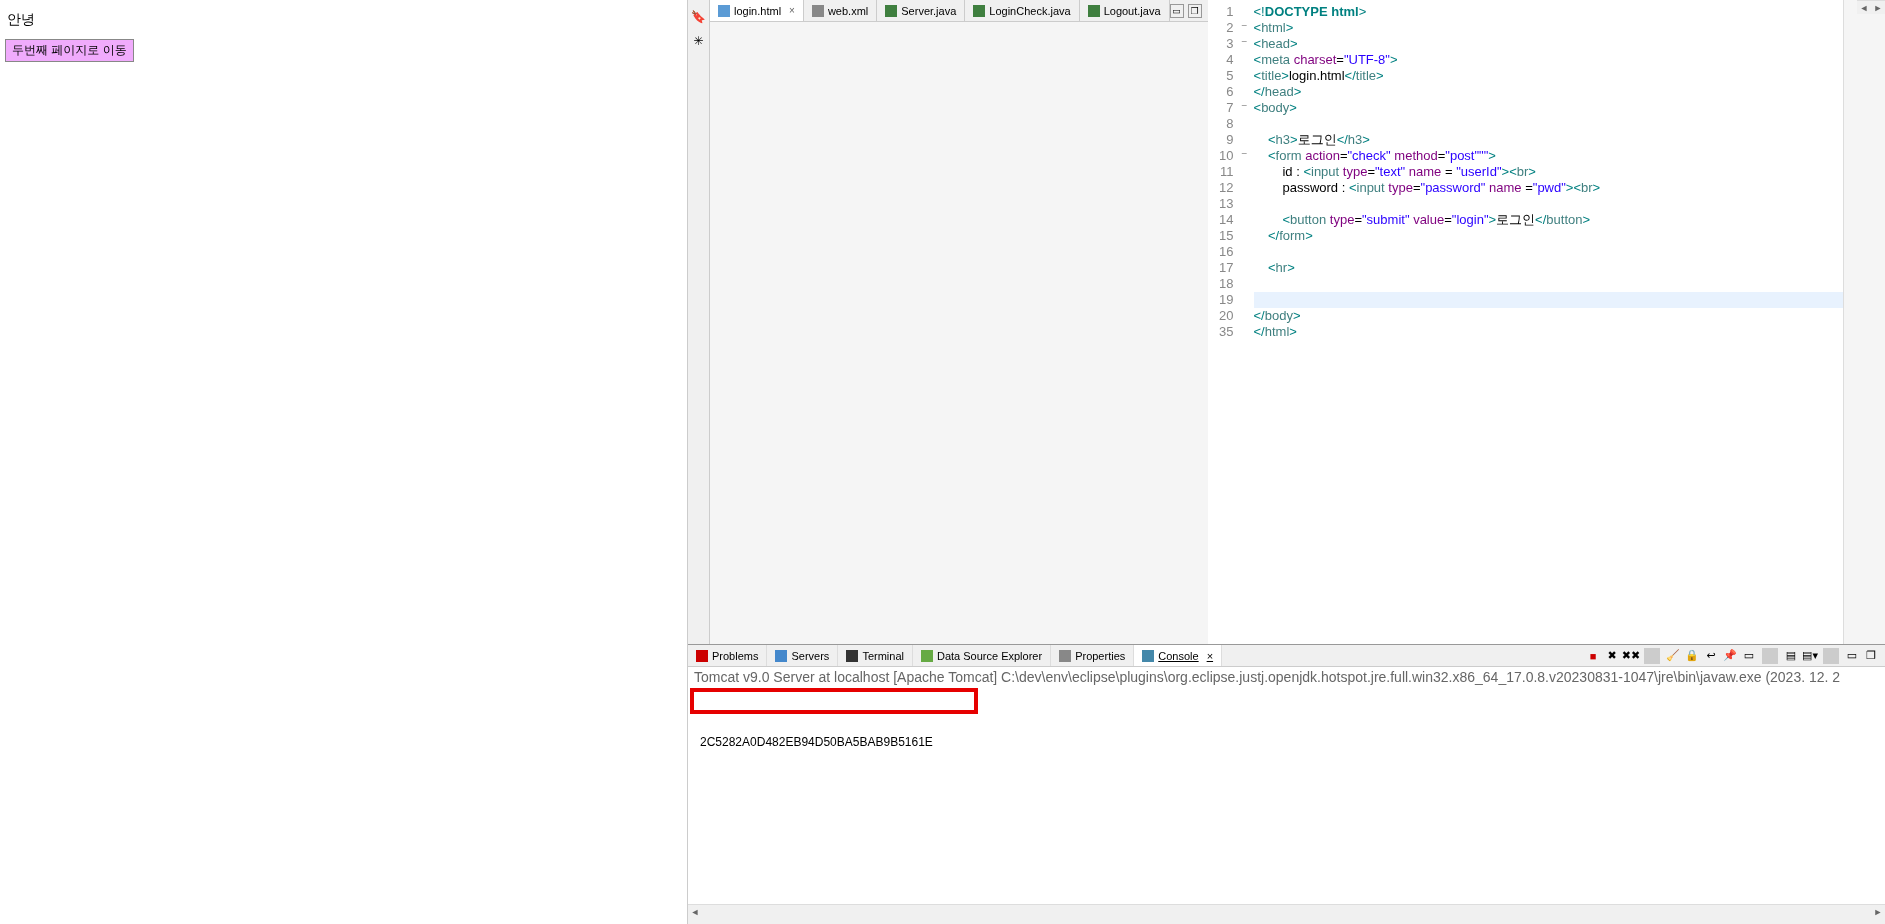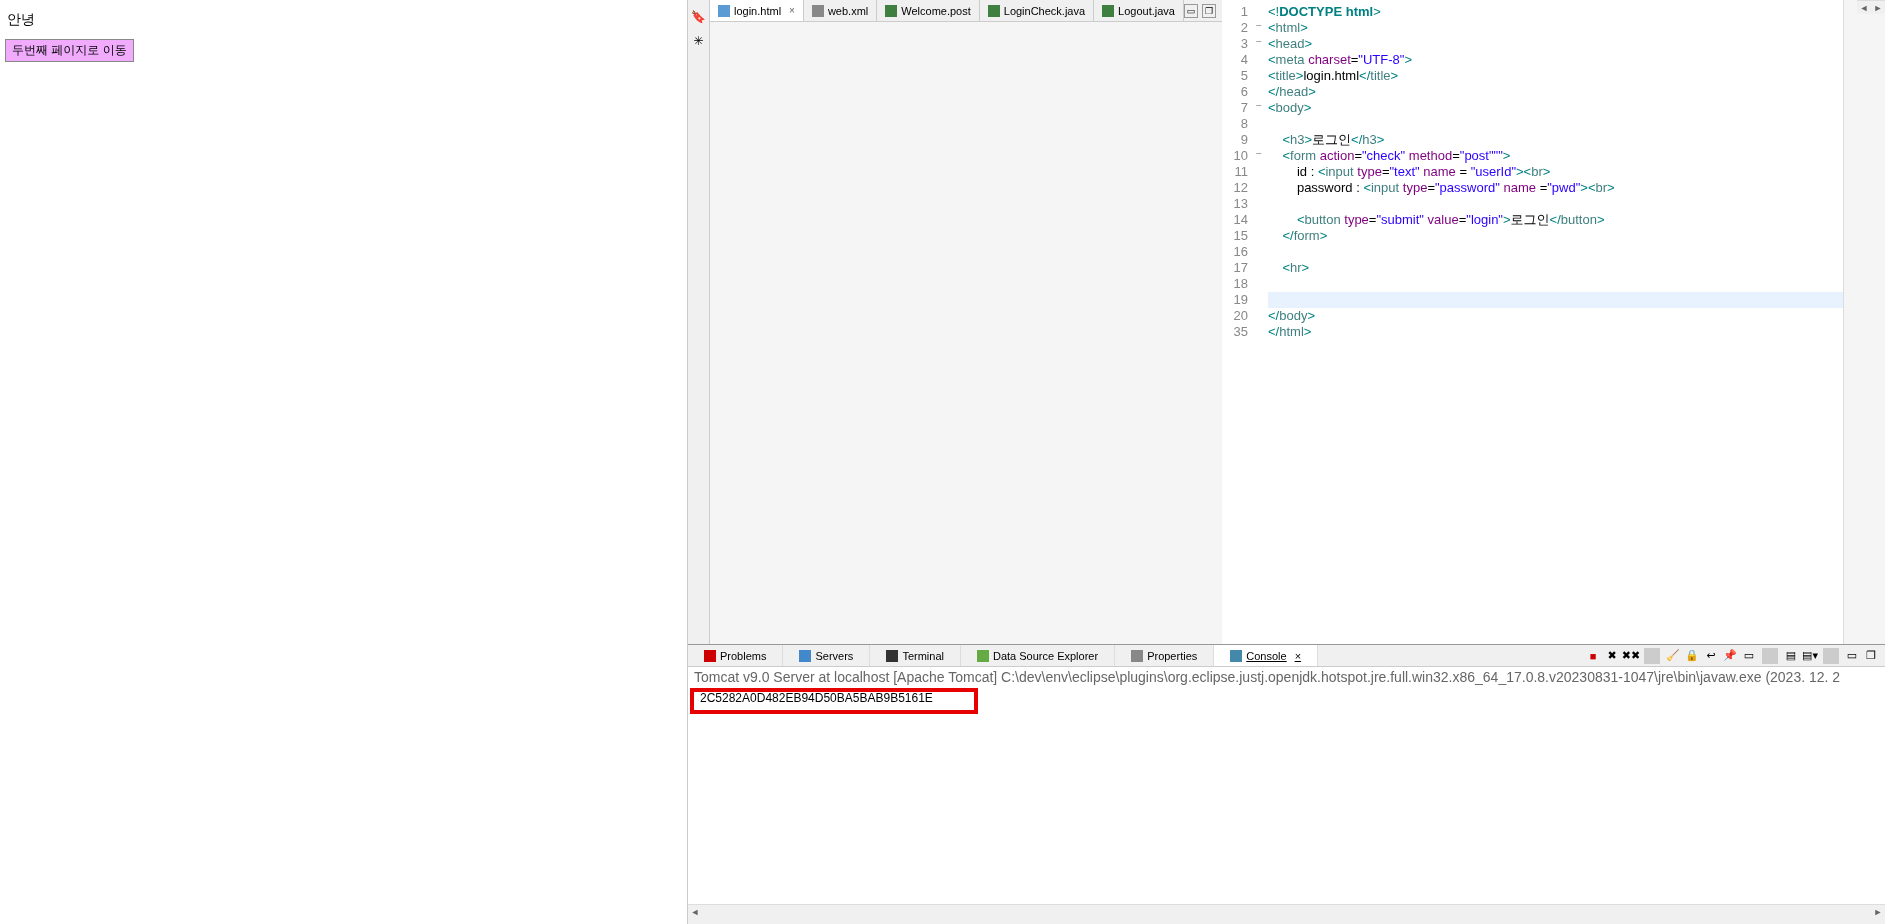--- a/index.html
+++ b/index.html
@@ -31,30 +31,30 @@
 .bracket { color: #008080; }
 .tagname { color: #3f7f7f; }
 .attr { color: #7f007f; }
 .string { color: #2a00ff; }
 .doctype { color: #008080; font-weight: bold; }
 .text { color: #000; }
 .hscroll { height: 14px; background: #f0f0f0; border-top: 1px solid #ddd; display: flex; align-items: center; }
 .hscroll .arrow { width: 14px; text-align: center; font-size: 9px; color: #666; }
 .bottom-panel { height: 280px; border-top: 1px solid #999; background: #fff; display: flex; flex-direction: column; }
 .bottom-tabs { display: flex; align-items: center; height: 22px; background: #f0f0f0; font-size: 11px; border-bottom: 1px solid #ccc; }
-.bottom-tab { display: flex; align-items: center; padding: 0 16px; gap: 4px; cursor: pointer; border-right: 1px solid #ddd; height: 100%; }
+.bottom-tab { display: flex; align-items: center; padding: 0 8px; gap: 4px; cursor: pointer; border-right: 1px solid #ddd; height: 100%; }
 .bottom-tab.active { background: #fff; text-decoration: underline; }
 .bottom-tab .bt-icon { width: 12px; height: 12px; display: inline-block; }
 .bottom-tabs .spacer { flex: 1; }
 .bottom-tabs .toolbar-icons { display: flex; gap: 3px; padding-right: 6px; align-items: center; }
 .bottom-tabs .toolbar-icons span { width: 16px; height: 16px; font-size: 11px; display: flex; align-items: center; justify-content: center; }
 .console-header { font-size: 14px; color: #666; padding: 2px 6px; white-space: nowrap; overflow: hidden; }
 .console-body { flex: 1; font-family: Consolas, monospace; font-size: 12px; position: relative; padding: 4px 6px; }
 .console-highlight { position: absolute; left: 2px; top: 1px; width: 288px; height: 26px; border: 4px solid #e60000; pointer-events: none; }
-.console-line { padding-left: 6px; }
+.console-line { padding-left: 6px; margin-top: 44px; }
 .bottom-hscroll { height: 14px; background: #f0f0f0; border-top: 1px solid #ddd; display: flex; align-items: center; }
 .bottom-hscroll .arrow { width: 14px; text-align: center; font-size: 9px; color: #666; }
 .status-grip { height: 6px; background: #f0f0f0; }
 .ic-html { background: #5b9bd5; }
 .ic-xml { background: #888; }
 .ic-java { background: #3f7f3f; }
 .ic-prob { background: #c00; }
 .ic-serv { background: #48c; }
 .ic-term { background: #333; }
 .ic-dse { background: #6a4; }
@@ -84,21 +84,21 @@
             <span class="file-icon ic-html"></span>
             <span>login.html</span>
             <span class="close-x">×</span>
           </div>
           <div class="tab">
             <span class="file-icon ic-xml"></span>
             <span>web.xml</span>
           </div>
           <div class="tab">
             <span class="file-icon ic-java"></span>
-            <span>Welcome.post</span>
+            <span>Server.java</span>
           </div>
           <div class="tab">
             <span class="file-icon ic-java"></span>
             <span>LoginCheck.java</span>
           </div>
           <div class="tab">
             <span class="file-icon ic-java"></span>
             <span>Logout.java</span>
           </div>
           <div class="spacer"></div>

